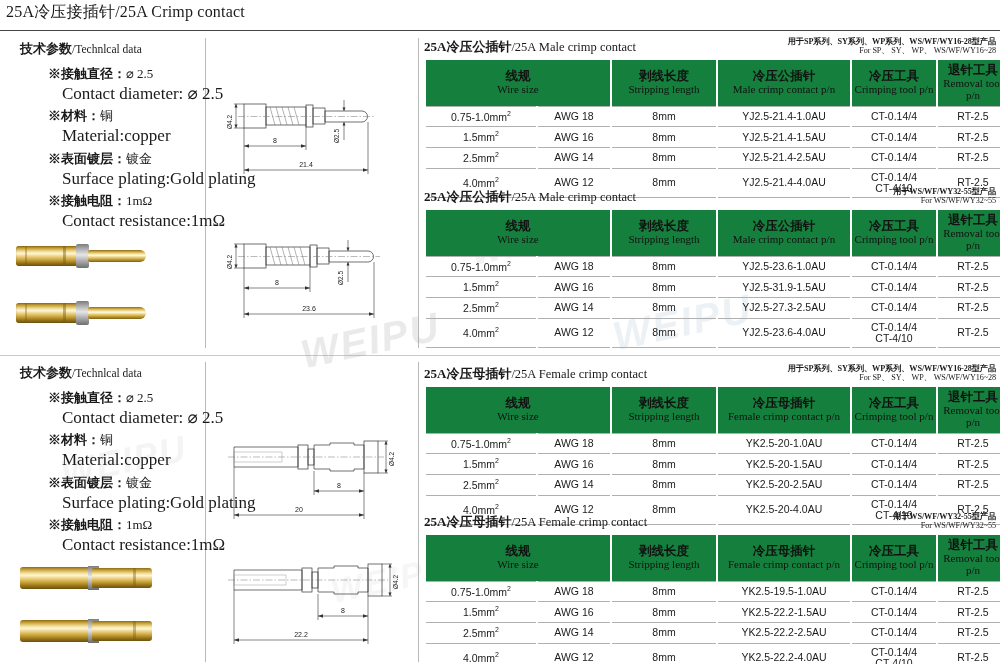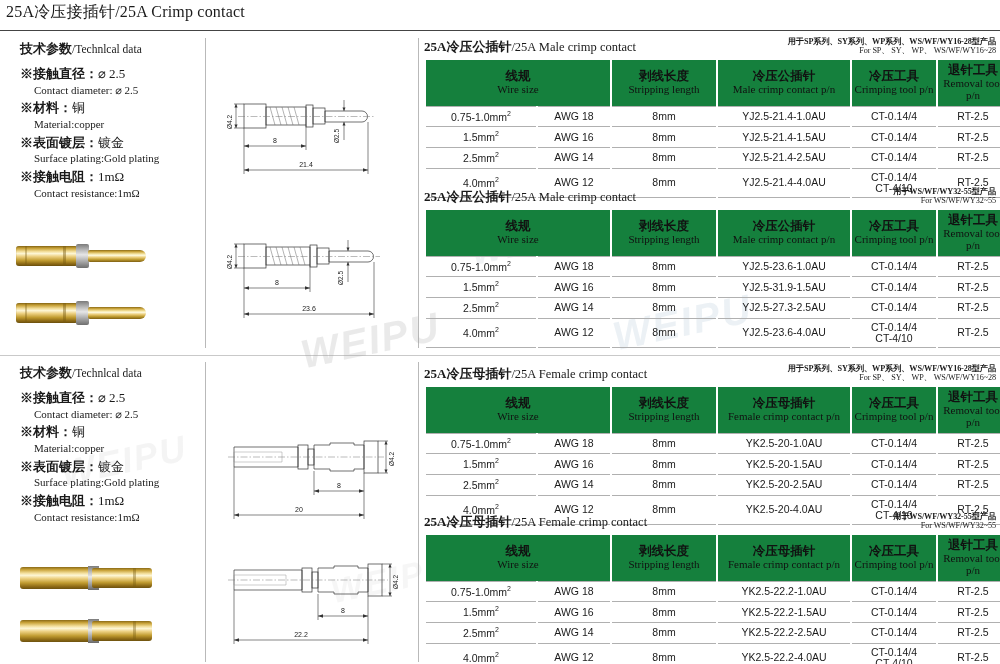--- a/index.html
+++ b/index.html
@@ -43,28 +43,28 @@
     position: absolute; left: 20px;
     width: 210px;
   }
   .spec .sec-head {
     font-size: 13px; font-weight: bold;
     margin-bottom: 7px; white-space: nowrap;
   }
   .spec .sec-head .en {
     font-weight: normal; font-size: 11.5px;
   }
-  .spec .item { margin-bottom: 2px; }
+  .spec .item { margin-bottom: 2px; margin-left: 28px; }
   .spec .cn {
     font-size: 13px; font-weight: bold; white-space: nowrap;
     line-height: 1.35;
   }
   .spec .cn .val { font-weight: normal; }
   .spec .en-line {
-    font-size: 11px; padding-left: 14px; line-height: 1.35;
+    font-size: 17px; padding-left: 14px; line-height: 1.35;
     white-space: nowrap;
   }
 
   
   .photo { position: absolute; }
   .pin-wrap { position: relative; width: 132px; height: 26px; }
 
   
   .barrel {
     position: absolute; left: 0; top: 3px;
@@ -796,21 +796,21 @@
           <span class="cn">退针工具</span>
           <span class="en">Removal tool p/n</span>
         </th>
       </tr>
     </thead>
     <tbody>
       <tr class="first-row">
         <td><span>0.75-1.0mm</span><sup>2</sup></td>
         <td>AWG 18</td>
         <td>8mm</td>
-        <td>YK2.5-22.2-1.0AU</td>
+        <td>YK2.5-19.5-1.0AU</td>
         <td>CT-0.14/4</td>
         <td>RT-2.5</td>
       </tr>
       <tr>
         <td><span>1.5mm</span><sup>2</sup></td>
         <td>AWG 16</td>
         <td>8mm</td>
         <td>YK2.5-22.2-1.5AU</td>
         <td>CT-0.14/4</td>
         <td>RT-2.5</td>

